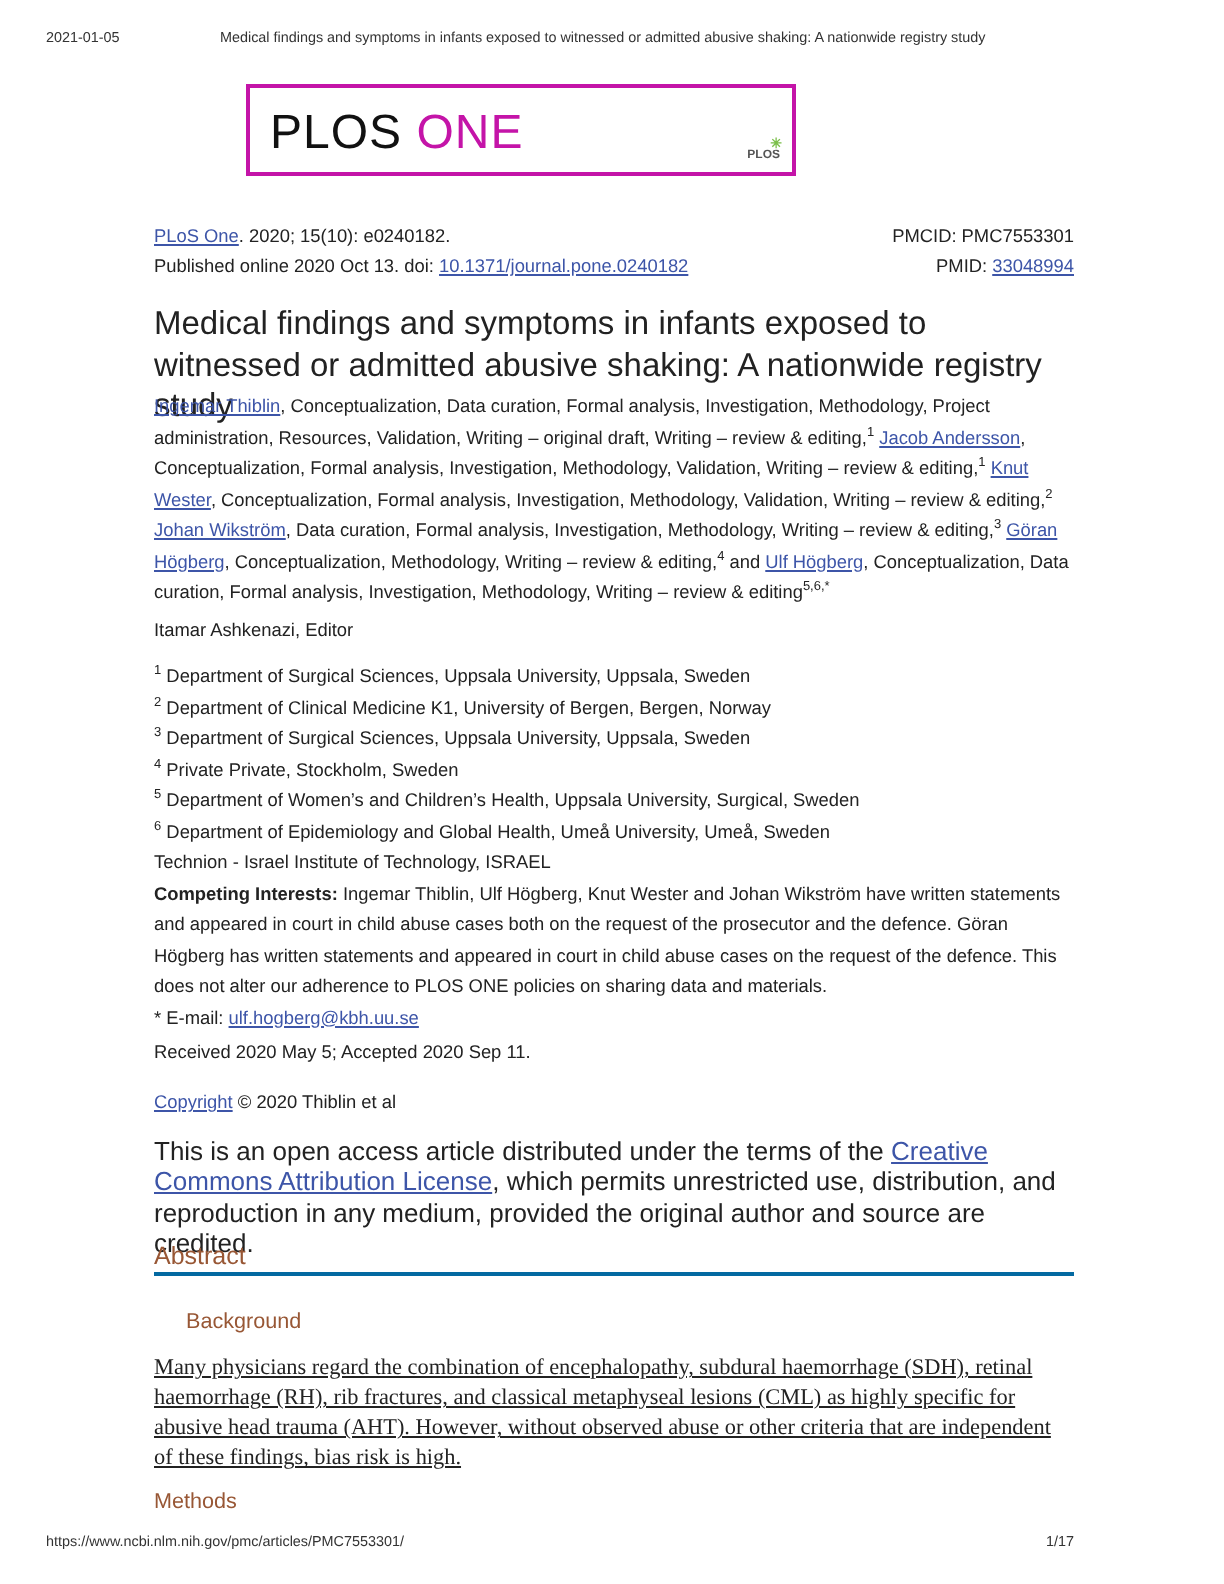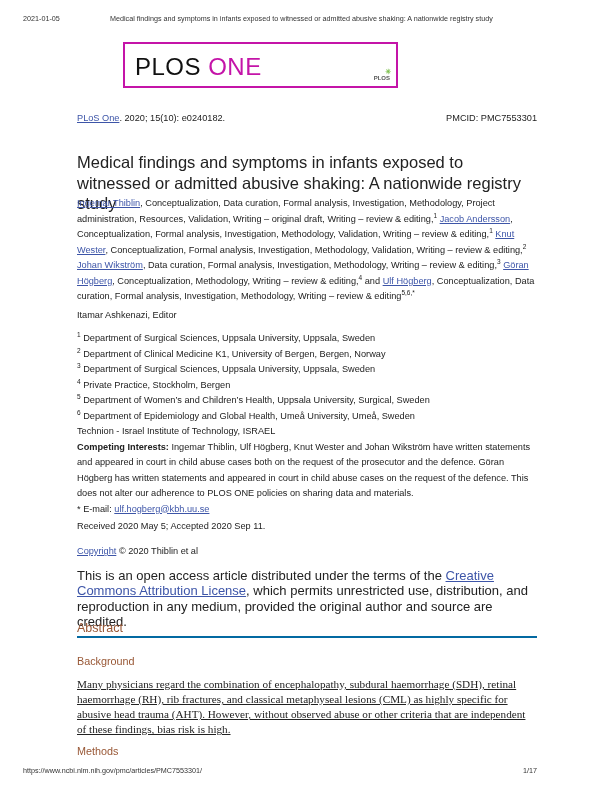--- a/index.html
+++ b/index.html
@@ -54,21 +54,21 @@
   .competing { top: 424px; font-size: 9.2px; line-height: 15.5px; }
   .received { top: 521px; font-size: 9.2px; }
   .copyright { top: 546px; font-size: 9.2px; }
   .license { top: 568px; font-size: 13px; line-height: 15.3px; }
 
   .abstract-h {
     top: 621px; font-size: 12.5px; color: #985735;
     border-bottom: 2px solid #0369a1; padding-bottom: 1px; width: 460px;
   }
   .sub-h { font-size: 10.8px; color: #985735; }
-  .bg-h { top: 655px; }
+  .bg-h { top: 655px; margin-left: 16px; }
   .methods-h { top: 745px; }
   .abstract-text {
     top: 677px; font-family: "Liberation Serif", serif;
     font-size: 11.2px; line-height: 15.1px; color: #222; text-decoration: underline;
   }
   p { margin: 0; }
 </style>
 </head>
 <body>
 
@@ -85,39 +85,43 @@
   <div class="small-logo">
     <span>PLOS</span><span class="spark">✳</span>
   </div>
 </div>
 
 <div class="content cite">
   <div class="row">
     <a class="link">PLoS One</a><span>. 2020; 15(10): e0240182.</span>
     <span class="right">PMCID: PMC7553301</span>
   </div>
+  <div class="row">
+    <span>Published online 2020 Oct 13. doi: </span><a class="link">10.1371/journal.pone.0240182</a>
+    <span class="right"><span>PMID: </span><a class="link">33048994</a></span>
+  </div>
 </div>
 
 <h1 class="content title">Medical findings and symptoms in infants exposed to witnessed or admitted abusive shaking: A nationwide registry study</h1>
 
 <div class="content authors">
   <a class="link">Ingemar Thiblin</a><span>, Conceptualization, Data curation, Formal analysis, Investigation, Methodology, Project administration, Resources, Validation, Writing – original draft, Writing – review &amp; editing,</span><sup>1</sup>
   <a class="link">Jacob Andersson</a><span>, Conceptualization, Formal analysis, Investigation, Methodology, Validation, Writing – review &amp; editing,</span><sup>1</sup>
   <a class="link">Knut Wester</a><span>, Conceptualization, Formal analysis, Investigation, Methodology, Validation, Writing – review &amp; editing,</span><sup>2</sup>
   <a class="link">Johan Wikström</a><span>, Data curation, Formal analysis, Investigation, Methodology, Writing – review &amp; editing,</span><sup>3</sup>
   <a class="link">Göran Högberg</a><span>, Conceptualization, Methodology, Writing – review &amp; editing,</span><sup>4</sup><span> and </span><a class="link">Ulf Högberg</a><span>, Conceptualization, Data curation, Formal analysis, Investigation, Methodology, Writing – review &amp; editing</span><sup>5,6,*</sup>
 </div>
 
 <div class="content editor">Itamar Ashkenazi, Editor</div>
 
 <div class="content aff">
   <div><sup>1</sup><span> Department of Surgical Sciences, Uppsala University, Uppsala, Sweden</span></div>
   <div><sup>2</sup><span> Department of Clinical Medicine K1, University of Bergen, Bergen, Norway</span></div>
   <div><sup>3</sup><span> Department of Surgical Sciences, Uppsala University, Uppsala, Sweden</span></div>
-  <div><sup>4</sup><span> Private Practice, Stockholm, Bergen</span></div>
+  <div><sup>4</sup><span> Private Private, Stockholm, Sweden</span></div>
   <div><sup>5</sup><span> Department of Women’s and Children’s Health, Uppsala University, Surgical, Sweden</span></div>
   <div><sup>6</sup><span> Department of Epidemiology and Global Health, Umeå University, Umeå, Sweden</span></div>
 </div>
 
 <div class="content competing">
   <div>Technion - Israel Institute of Technology, ISRAEL</div>
   <div><b>Competing Interests:</b><span> Ingemar Thiblin, Ulf Högberg, Knut Wester and Johan Wikström have written statements and appeared in court in child abuse cases both on the request of the prosecutor and the defence. Göran Högberg has written statements and appeared in court in child abuse cases on the request of the defence. This does not alter our adherence to PLOS ONE policies on sharing data and materials.</span></div>
   <div><span>* E-mail: </span><a class="link">ulf.hogberg@kbh.uu.se</a></div>
 </div>
 

